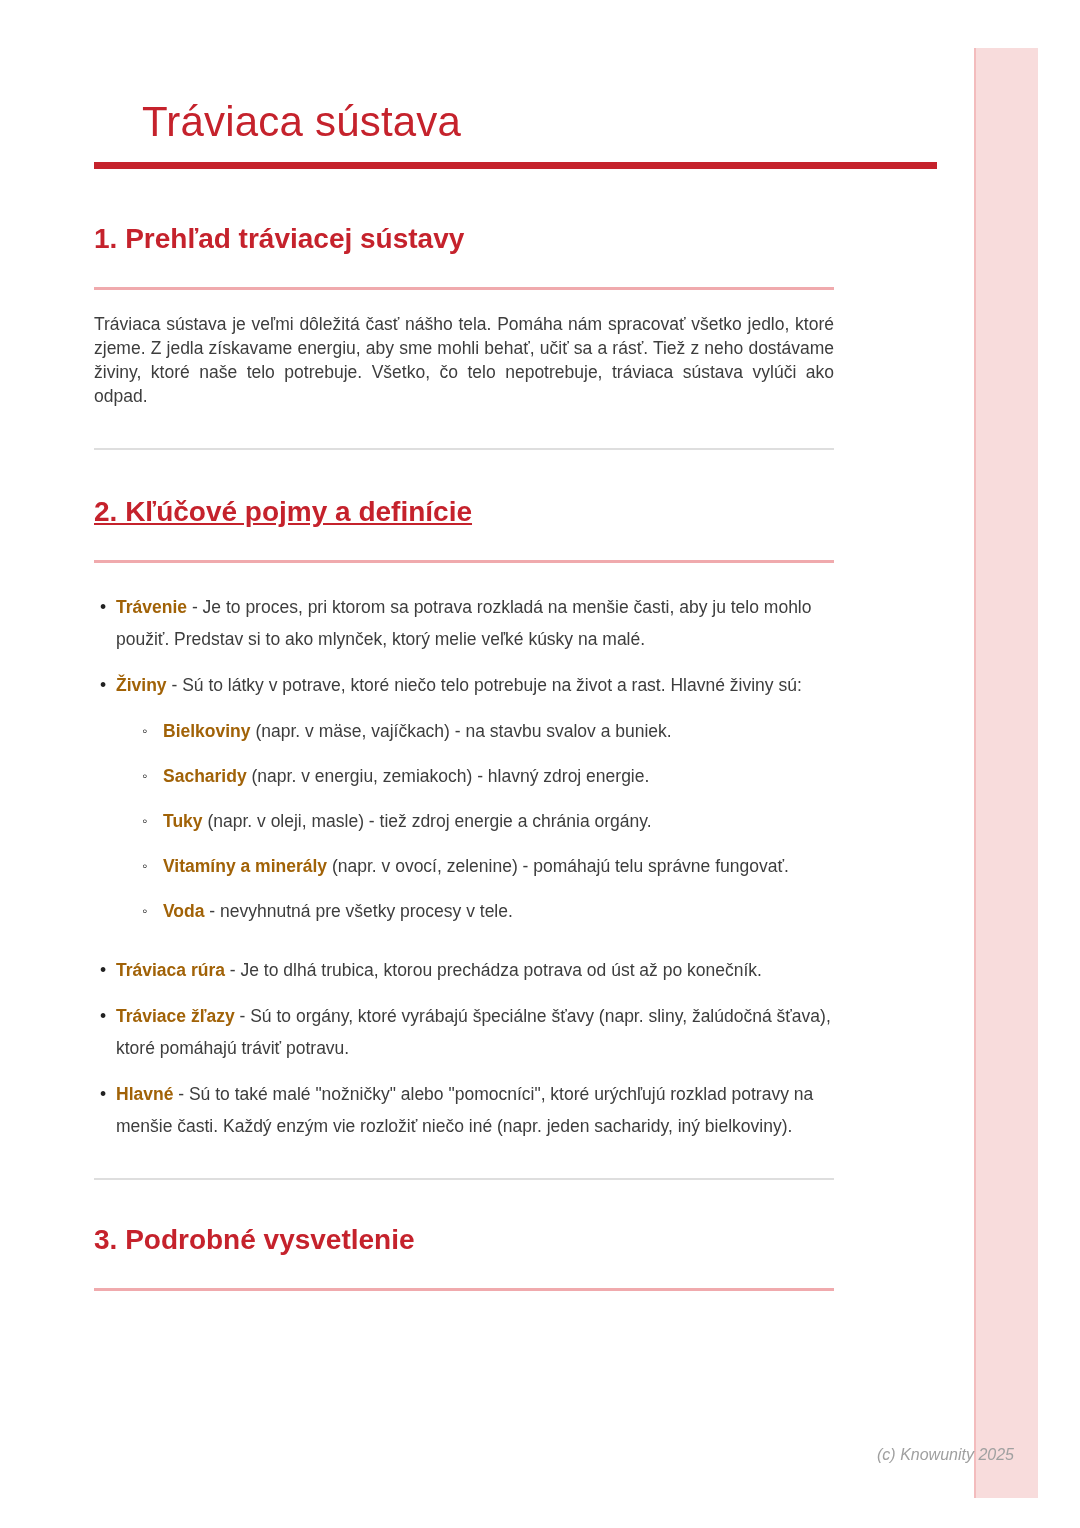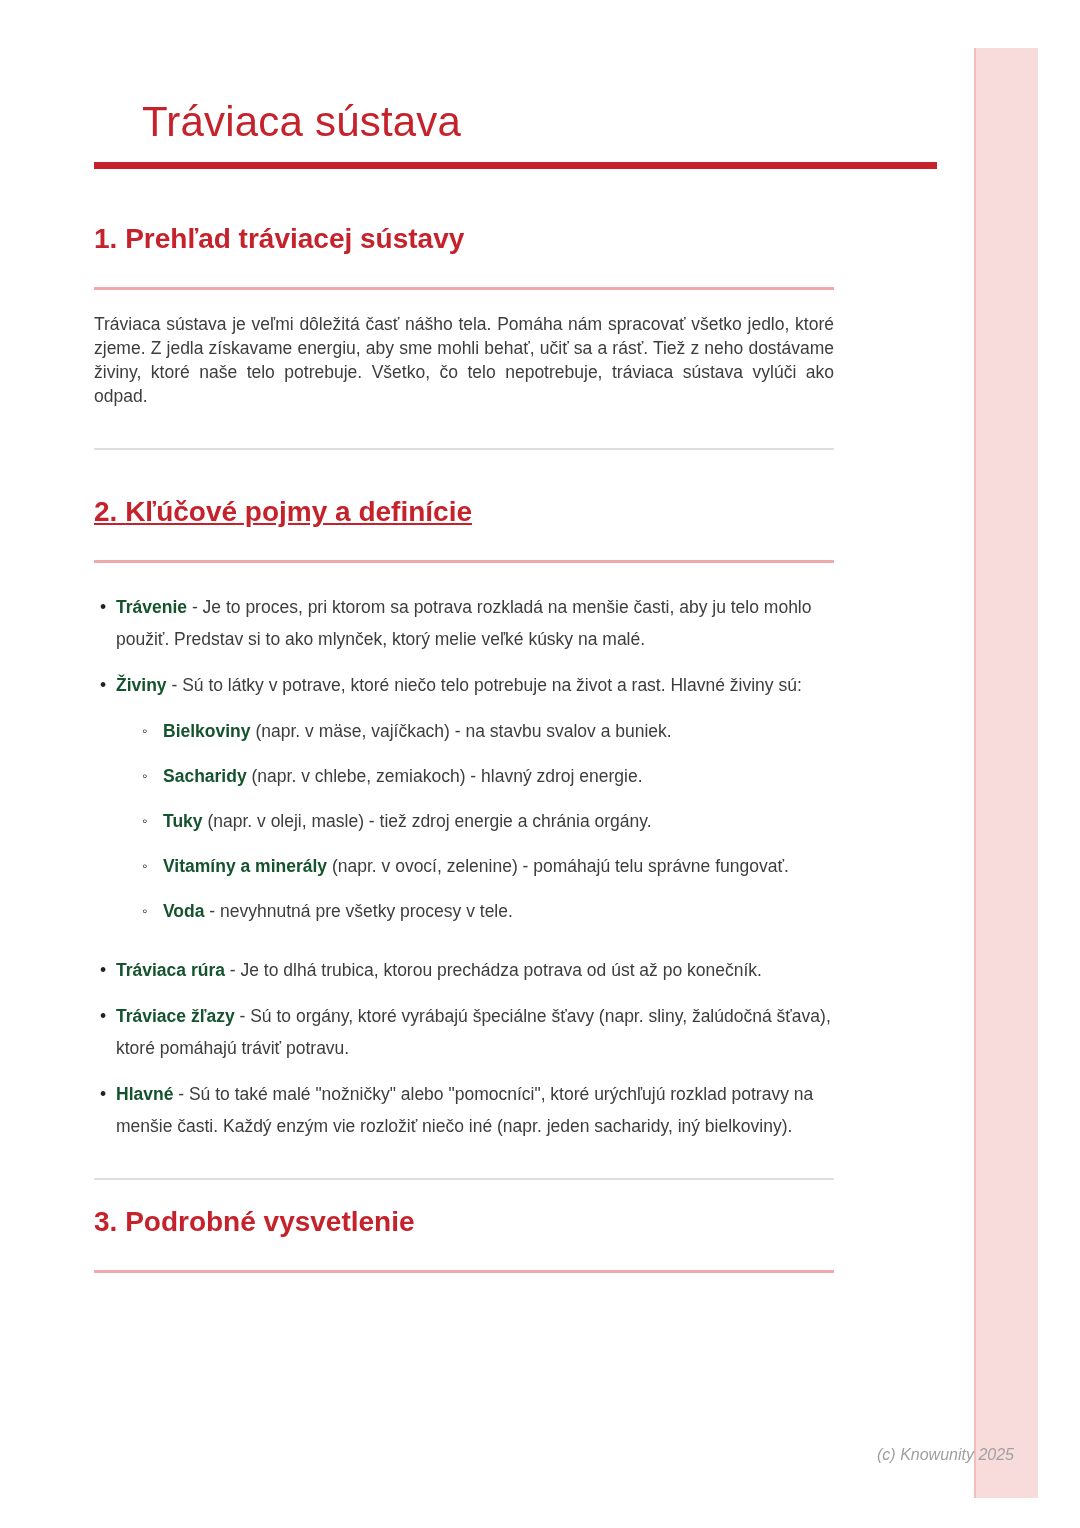--- a/index.html
+++ b/index.html
@@ -44,21 +44,21 @@
   }
   h2.section-heading {
     font-size:28px;
     font-weight:bold;
     color:var(--accent, #c5222c);
     padding-bottom:32px;
     border-bottom:3px solid var(--underline, #f0aaad);
   }
   #sec1 h2 { margin-top:54px; }
   #sec2 h2 { margin-top:46px;text-decoration:underline; }
-  #sec3 h2 { margin-top:26px; }
+  #sec3 h2 { margin-top:44px; }
   .para {
     margin-top:22px;
     font-size:17.5px;
     line-height:24px;
     text-align:justify;
   }
   .divider {
     margin-top:40px;
     height:2px;
     background:var(--divider, #dedede);
@@ -74,21 +74,21 @@
     display:flex;
     margin-bottom:14px;
   }
   .mk {
     flex:0 0 22px;
     text-align:left;
     padding-left:6px;
     color:#222222;
   }
   .li-body { flex:1; }
-  .term { font-weight:bold; color:#14532d; }
+  .term { font-weight:bold; color:#a16207; }
   ul.sub {
     list-style:none;
     margin-top:14px;
     margin-left:26px;
   }
   ul.sub > li {
     display:flex;
     margin-bottom:13px;
   }
   ul.sub .mk { flex:0 0 21px; padding-left:0; font-size:15px; }
@@ -133,21 +133,21 @@
         <span class="mk">•</span>
         <span class="li-body">
           <span><b class="term">Živiny</b><span> - Sú to látky v potrave, ktoré niečo telo potrebuje na život a rast. Hlavné živiny sú:</span></span>
           <ul class="sub">
             <li>
               <span class="mk">◦</span>
               <span class="li-body"><b class="term">Bielkoviny</b><span> (napr. v mäse, vajíčkach) - na stavbu svalov a buniek.</span></span>
             </li>
             <li>
               <span class="mk">◦</span>
-              <span class="li-body"><b class="term">Sacharidy</b><span> (napr. v chlebe, zemiakoch) - hlavný zdroj energie.</span></span>
+              <span class="li-body"><b class="term">Sacharidy</b><span> (napr. v energiu, zemiakoch) - hlavný zdroj energie.</span></span>
             </li>
             <li>
               <span class="mk">◦</span>
               <span class="li-body"><b class="term">Tuky</b><span> (napr. v oleji, masle) - tiež zdroj energie a chránia orgány.</span></span>
             </li>
             <li>
               <span class="mk">◦</span>
               <span class="li-body"><b class="term">Vitamíny a minerály</b><span> (napr. v ovocí, zelenine) - pomáhajú telu správne fungovať.</span></span>
             </li>
             <li>

